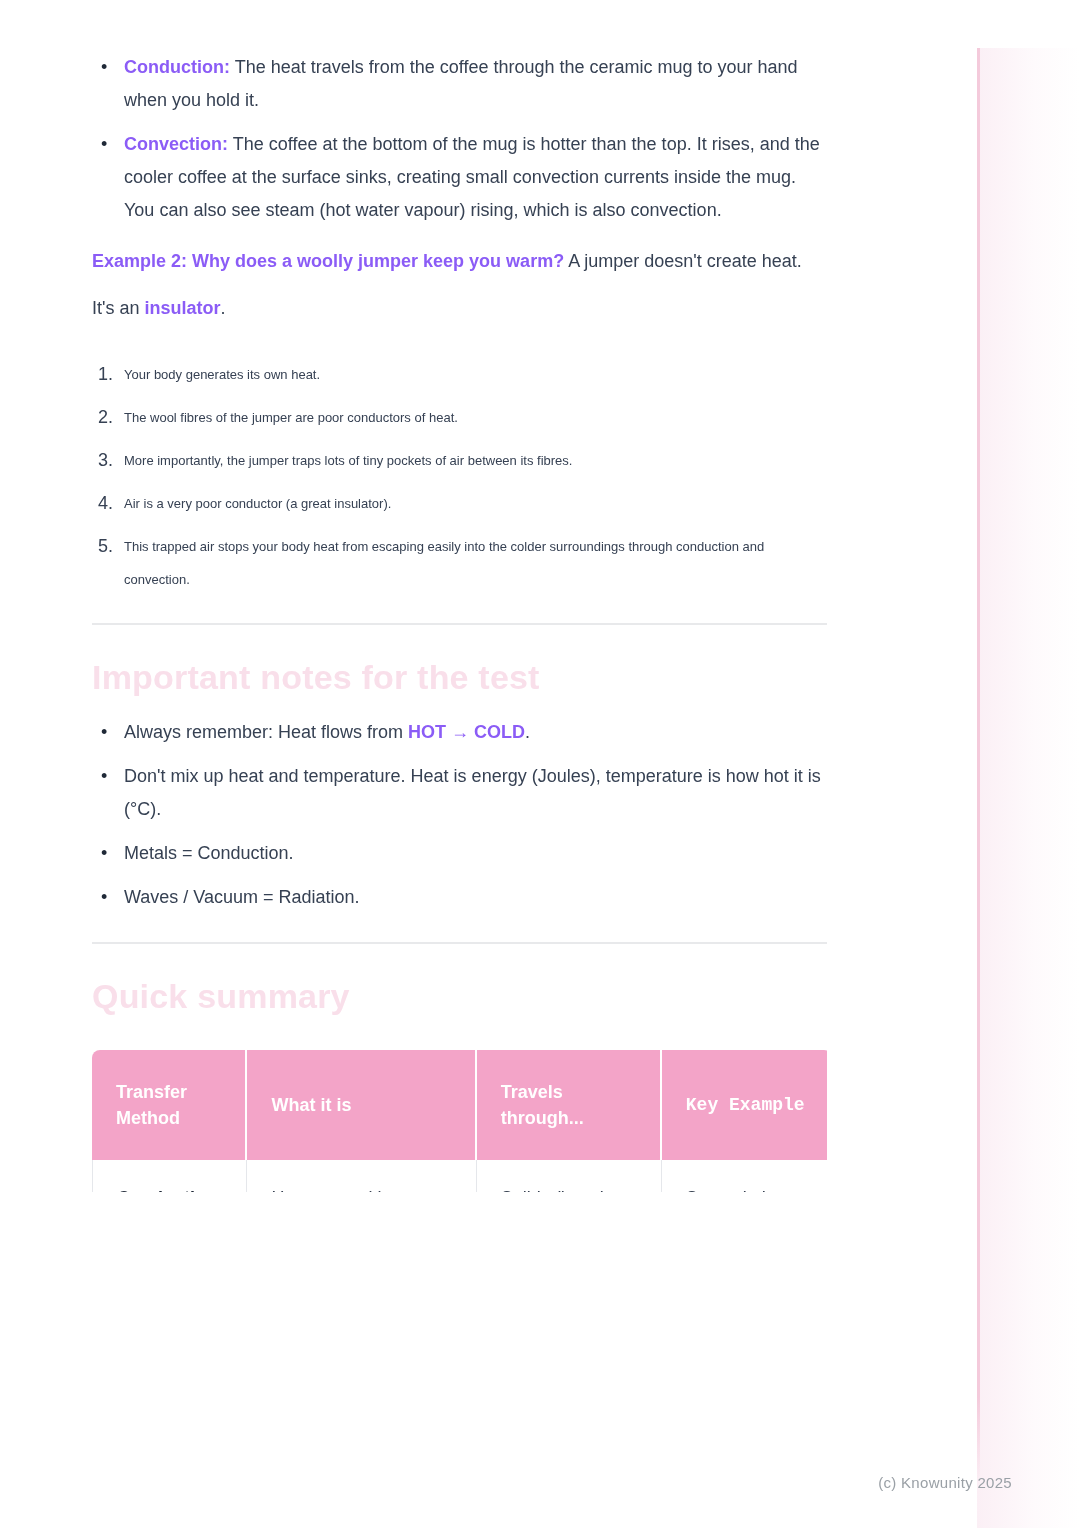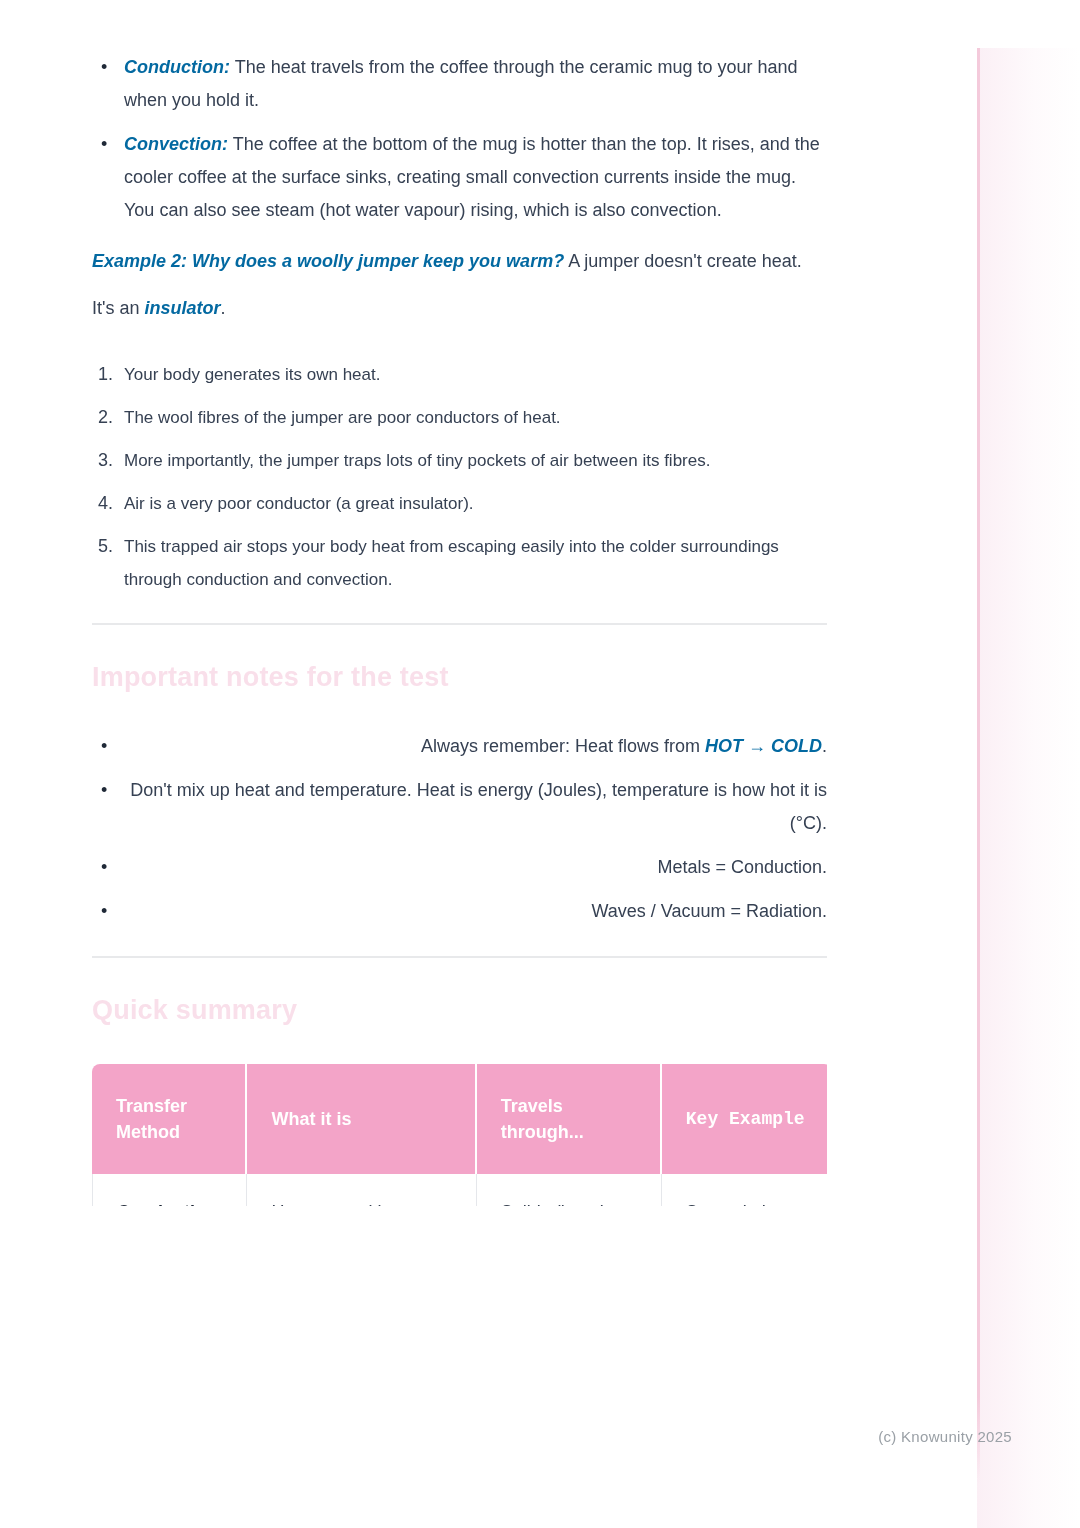--- a/index.html
+++ b/index.html
@@ -17,52 +17,52 @@
     z-index:0;
   }
   .side-strip-line{
     position:absolute;left:977px;top:48px;width:3px;height:1435px;
     background:linear-gradient(to bottom,#F4CADB 0%,#F4CADB 94%,rgba(244,202,219,0) 100%);
     z-index:1;
   }
   .content{
     position:absolute;left:92px;top:0;width:735px;padding-top:51px;z-index:2;
   }
-  .content b,.content strong{color:#0369a1;font-weight:700;font-style:italic;}
+  .content b,.content strong{color:#8b5cf6;font-weight:700;}
   ul.blist{list-style:none;margin:0;padding:0;}
   ul.blist li{
     position:relative;padding-left:32px;margin-bottom:11px;
     font-size:18px;line-height:33px;
   }
   ul.blist li::before{
     content:"\2022";
     position:absolute;left:9px;top:0;
     color:#1F2937;font-size:18px;line-height:33px;
   }
   p.para{margin:11px 0 0 0;font-size:18px;line-height:47px;}
   ol.nlist{list-style:none;margin:26px 0 0 0;padding:0;counter-reset:step;}
   ol.nlist li{
     position:relative;padding-left:32px;margin-bottom:10px;
-    font-size:17px;line-height:33px;counter-increment:step;
+    font-size:13px;line-height:33px;counter-increment:step;
   }
   ol.nlist li::before{
     content:counter(step) ".";
     position:absolute;left:6px;top:0;
     color:#364153;font-size:18px;line-height:33px;
   }
   hr.divider{
     border:none;border-top:2px solid #E8E9EB;margin:27px 0 0 0;width:735px;
   }
   hr.divider.second{margin-top:28px;}
   h2.pink-heading{
     margin:35px 0 0 0;
-    font-size:27px;line-height:34px;font-weight:700;
+    font-size:34px;line-height:34px;font-weight:700;
     color:#F9DFEA;letter-spacing:0.2px;
   }
-  ul.blist.notes{margin-top:36px;text-align:right;}
+  ul.blist.notes{margin-top:22px;}
   table.summary{
     border-collapse:separate;border-spacing:0;
     width:740px;margin-top:37px;
     table-layout:fixed;
   }
   .table-clip{height:179px;overflow:hidden;}
   table.summary th{
     background:#F3A4C8;color:#ffffff;
     font-size:18px;font-weight:600;line-height:26px;
     text-align:left;vertical-align:middle;
@@ -78,21 +78,21 @@
     font-size:18px;line-height:26px;
     vertical-align:top;text-align:left;
     padding:25px 18px 10px 24px;
     height:110px;
     border-right:1px solid #E5E7EB;
   }
   table.summary td:last-child{border-right:1px solid #E5E7EB;}
   table.summary td:first-child{border-left:1px solid #E5E7EB;font-weight:700;color:#1F2937;}
   .col1{width:21%;} .col2{width:31%;} .col3{width:25%;} .col4{width:23%;}
   .watermark{
-    position:absolute;top:1428px;right:68px;
+    position:absolute;top:1474px;right:68px;
     font-size:15px;color:#9AA0A6;letter-spacing:0.3px;
     z-index:3;
   }
 </style>
 </head>
 <body>
 
 <div class="side-strip"></div>
 <div class="side-strip-line"></div>
 

